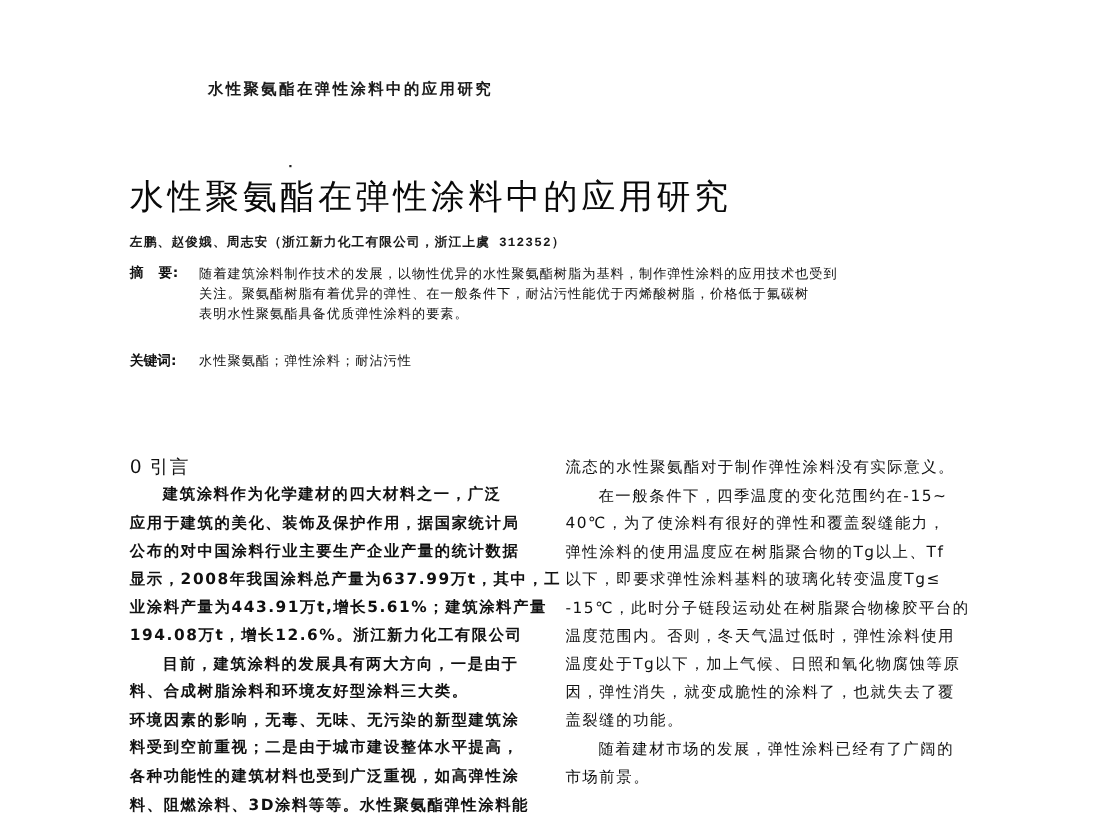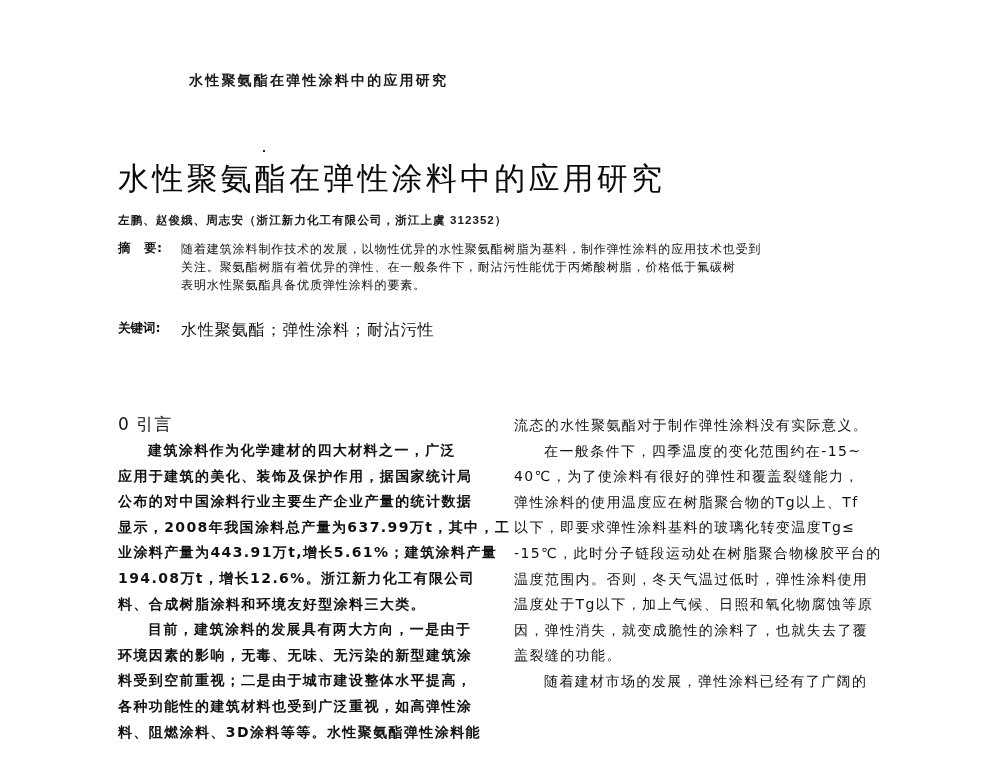--- a/index.html
+++ b/index.html
@@ -1,26 +1,26 @@
 <!DOCTYPE html>
 <html><head>
 <meta charset="utf-8">
 <style>
   html, body { margin: 0; padding: 0; background: #ffffff; }
   body { width: 1000px; height: 760px; position: relative; overflow: hidden; color: #111; font-family: "DejaVu Sans", sans-serif; }
   .abs { position: absolute; }
   .running-head { left: 189px; top: 72px; font-family: "DejaVu Serif", serif; font-size: 14px; font-weight: bold; letter-spacing: 2.2px; color: #1a1a1a; }
   .dot { left: 263px; top: 150px; width: 2px; height: 2px; background: #222; }
   .title { left: 118px; top: 158px; font-size: 31px; letter-spacing: 3.2px; color: #0a0a0a; }
-  .authors { left: 118px; top: 213px; font-family: Liberation Sans, sans-serif; font-size: 11.5px; font-weight: bold; letter-spacing: 1.1px; color: #1a1a1a; }
+  .authors { left: 118px; top: 213px; font-family: Liberation Mono, monospace; font-size: 11.5px; font-weight: bold; letter-spacing: 1.1px; color: #1a1a1a; }
   .abstract-label { left: 118px; top: 240px; font-size: 12.5px; font-weight: bold; letter-spacing: 0.5px; }
   .abstract-body { left: 181px; top: 240px; width: 615px; font-size: 12px; line-height: 18.2px; letter-spacing: 0.9px; }
   .abstract-body div { white-space: nowrap; }
   .kw-label { left: 118px; top: 320px; font-size: 12.5px; font-weight: bold; }
-  .kw-body { left: 181px; top: 320px; font-size: 16px; letter-spacing: 0.9px; }
+  .kw-body { left: 181px; top: 320px; font-size: 12px; letter-spacing: 0.9px; }
   .section-h { left: 118px; top: 413px; font-size: 17px; letter-spacing: 1px; }
   .col { font-size: 14px; line-height: 25.6px; letter-spacing: 1.4px; }
   .col .line { white-space: nowrap; }
   .col .indent { padding-left: 30px; }
   .col-left { left: 118px; top: 438px; width: 375px; font-weight: bold; }
   .col-right { left: 514px; top: 413px; width: 375px; }
 </style>
 </head>
 <body>
 
@@ -42,33 +42,34 @@
 
 <div class="abs section-h">0 引言</div>
 
 <div class="abs col col-left">
   <div class="line indent">建筑涂料作为化学建材的四大材料之一，广泛</div>
   <div class="line">应用于建筑的美化、装饰及保护作用，据国家统计局</div>
   <div class="line">公布的对中国涂料行业主要生产企业产量的统计数据</div>
   <div class="line">显示，2008年我国涂料总产量为637.99万t，其中，工</div>
   <div class="line">业涂料产量为443.91万t,增长5.61%；建筑涂料产量</div>
   <div class="line">194.08万t，增长12.6%。浙江新力化工有限公司</div>
+  <div class="line indent">目前，建筑涂料的发展具有两大方向，一是由于</div>
   <div class="line">料、合成树脂涂料和环境友好型涂料三大类。</div>
-  <div class="line indent">目前，建筑涂料的发展具有两大方向，一是由于</div>
   <div class="line">环境因素的影响，无毒、无味、无污染的新型建筑涂</div>
   <div class="line">料受到空前重视；二是由于城市建设整体水平提高，</div>
   <div class="line">各种功能性的建筑材料也受到广泛重视，如高弹性涂</div>
   <div class="line">料、阻燃涂料、3D涂料等等。水性聚氨酯弹性涂料能</div>
 </div>
 
 <div class="abs col col-right">
   <div class="line">流态的水性聚氨酯对于制作弹性涂料没有实际意义。</div>
   <div class="line indent">在一般条件下，四季温度的变化范围约在-15~</div>
   <div class="line">40℃，为了使涂料有很好的弹性和覆盖裂缝能力，</div>
   <div class="line">弹性涂料的使用温度应在树脂聚合物的Tg以上、Tf</div>
   <div class="line">以下，即要求弹性涂料基料的玻璃化转变温度Tg≤</div>
   <div class="line">-15℃，此时分子链段运动处在树脂聚合物橡胶平台的</div>
   <div class="line">温度范围内。否则，冬天气温过低时，弹性涂料使用</div>
   <div class="line">温度处于Tg以下，加上气候、日照和氧化物腐蚀等原</div>
   <div class="line">因，弹性消失，就变成脆性的涂料了，也就失去了覆</div>
   <div class="line">盖裂缝的功能。</div>
   <div class="line indent">随着建材市场的发展，弹性涂料已经有了广阔的</div>
+  <div class="line">市场前景。</div>
 </div>
 
 </body></html>

